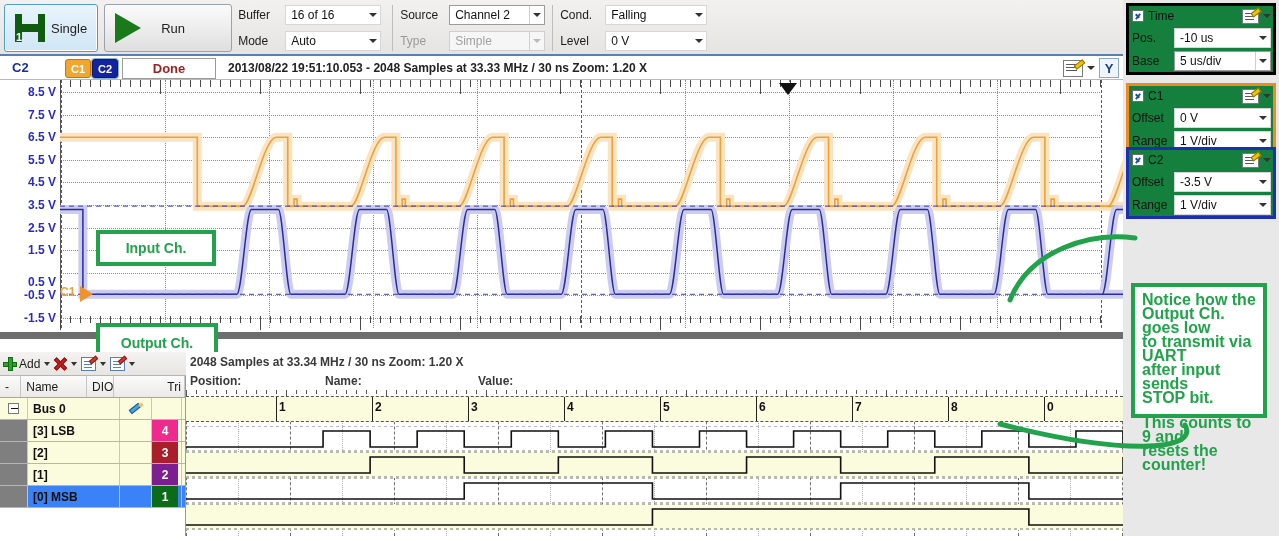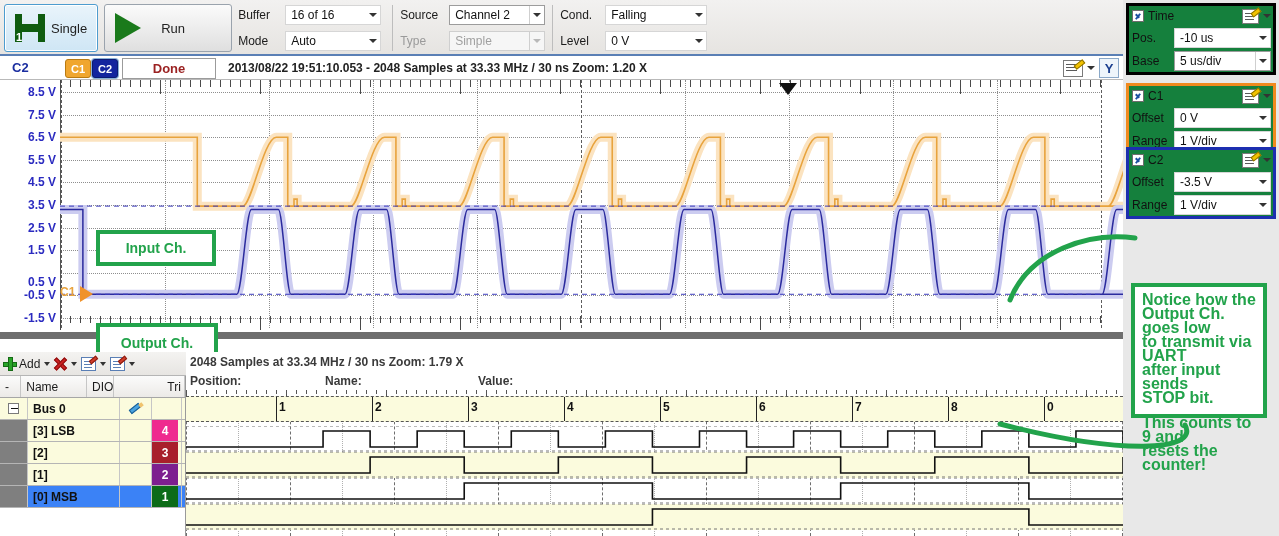--- a/index.html
+++ b/index.html
@@ -748,21 +748,21 @@
           <div class="cell gutter" style="width: 28px; justify-content: center; padding-left: 0px; background: rgb(127, 127, 127);"></div>
           <div class="cell" style="width: 92px; font-weight: bold;">[0] MSB</div>
           <div class="cell" style="width: 32px; justify-content: center; padding-left: 0px;"></div>
           <div class="cell" style="width: 30px; padding: 0px;">
             <span class="dio" style="background:#0c6b18">1</span>
           </div>
         </div>
       </div>
 
     <div class="la-plot">
-      <span class="la-info">2048 Samples at 33.34 MHz / 30 ns Zoom: 1.79 X</span>
+      <span class="la-info">2048 Samples at 33.34 MHz / 30 ns Zoom: 1.20 X</span>
       <div class="la-subrow">
         <span style="left:0">Position:</span>
         <span style="left:135px">Name:</span>
         <span style="left:288px">Value:</span>
       </div>
       <div class="la-tickstrip" id="latick">
           <div class="tk" style="left: 0px; height: 7px;"></div>
           <div class="tk" style="left: 10px; height: 4px;"></div>
           <div class="tk" style="left: 20px; height: 4px;"></div>
           <div class="tk" style="left: 30px; height: 4px;"></div>

